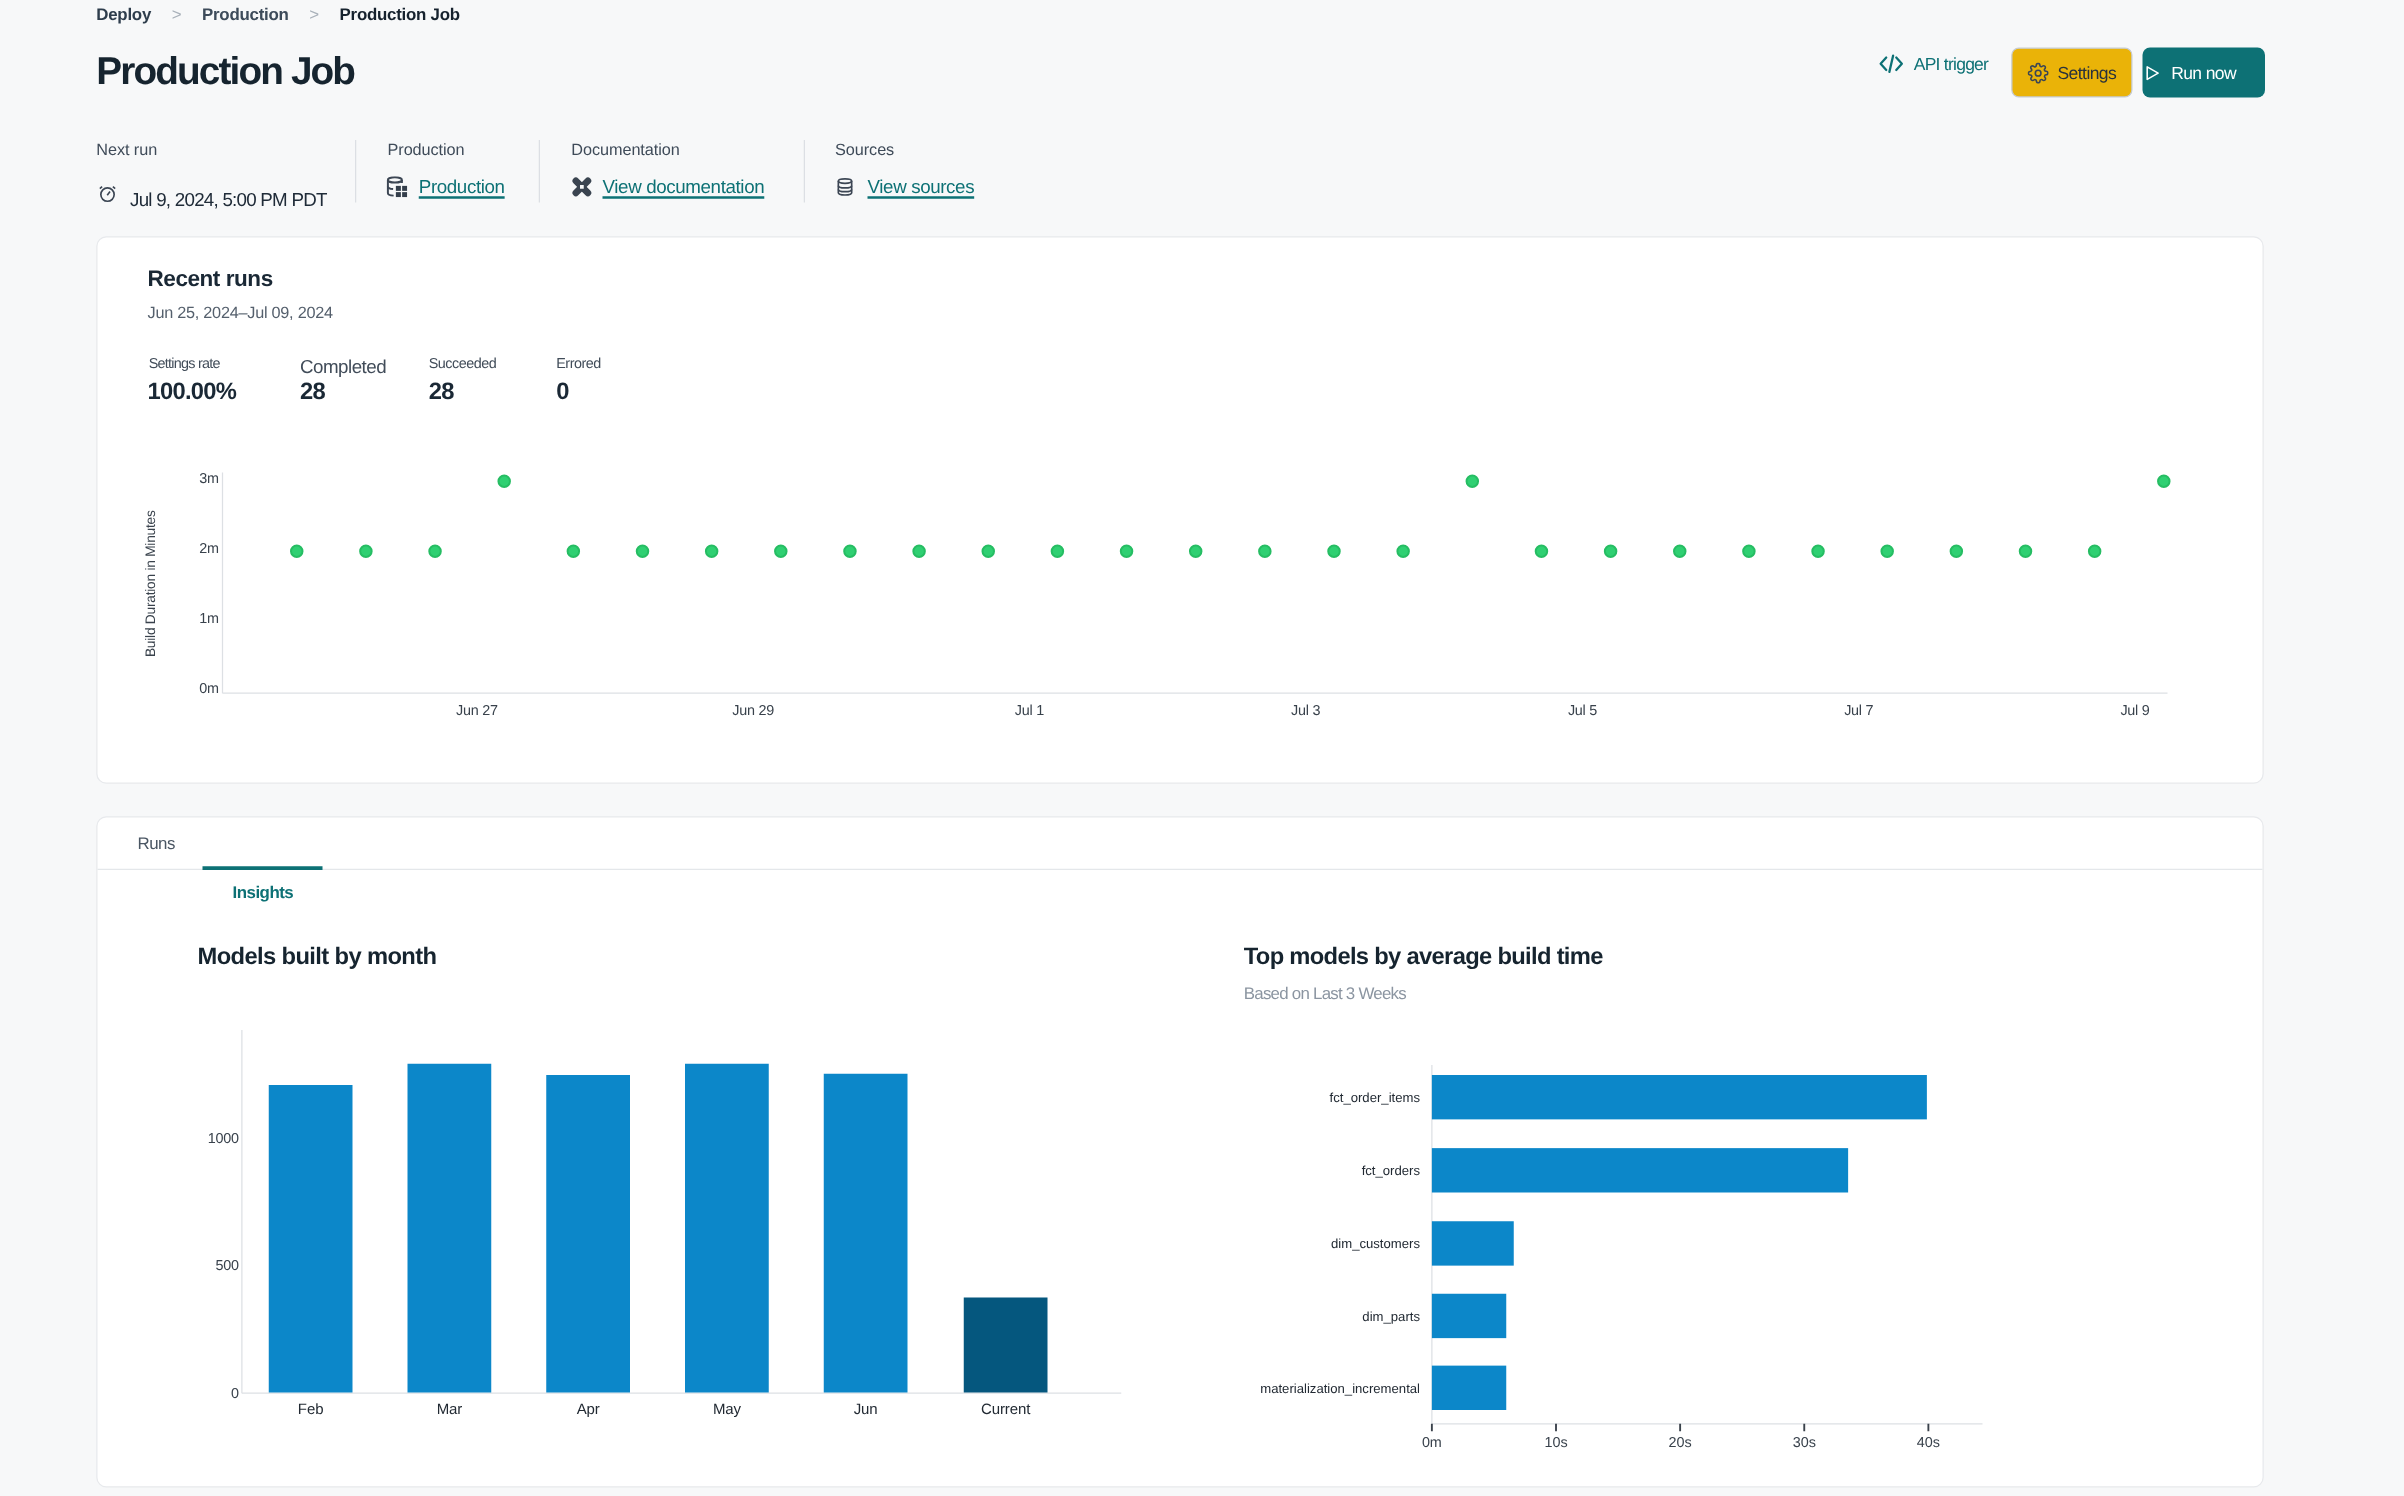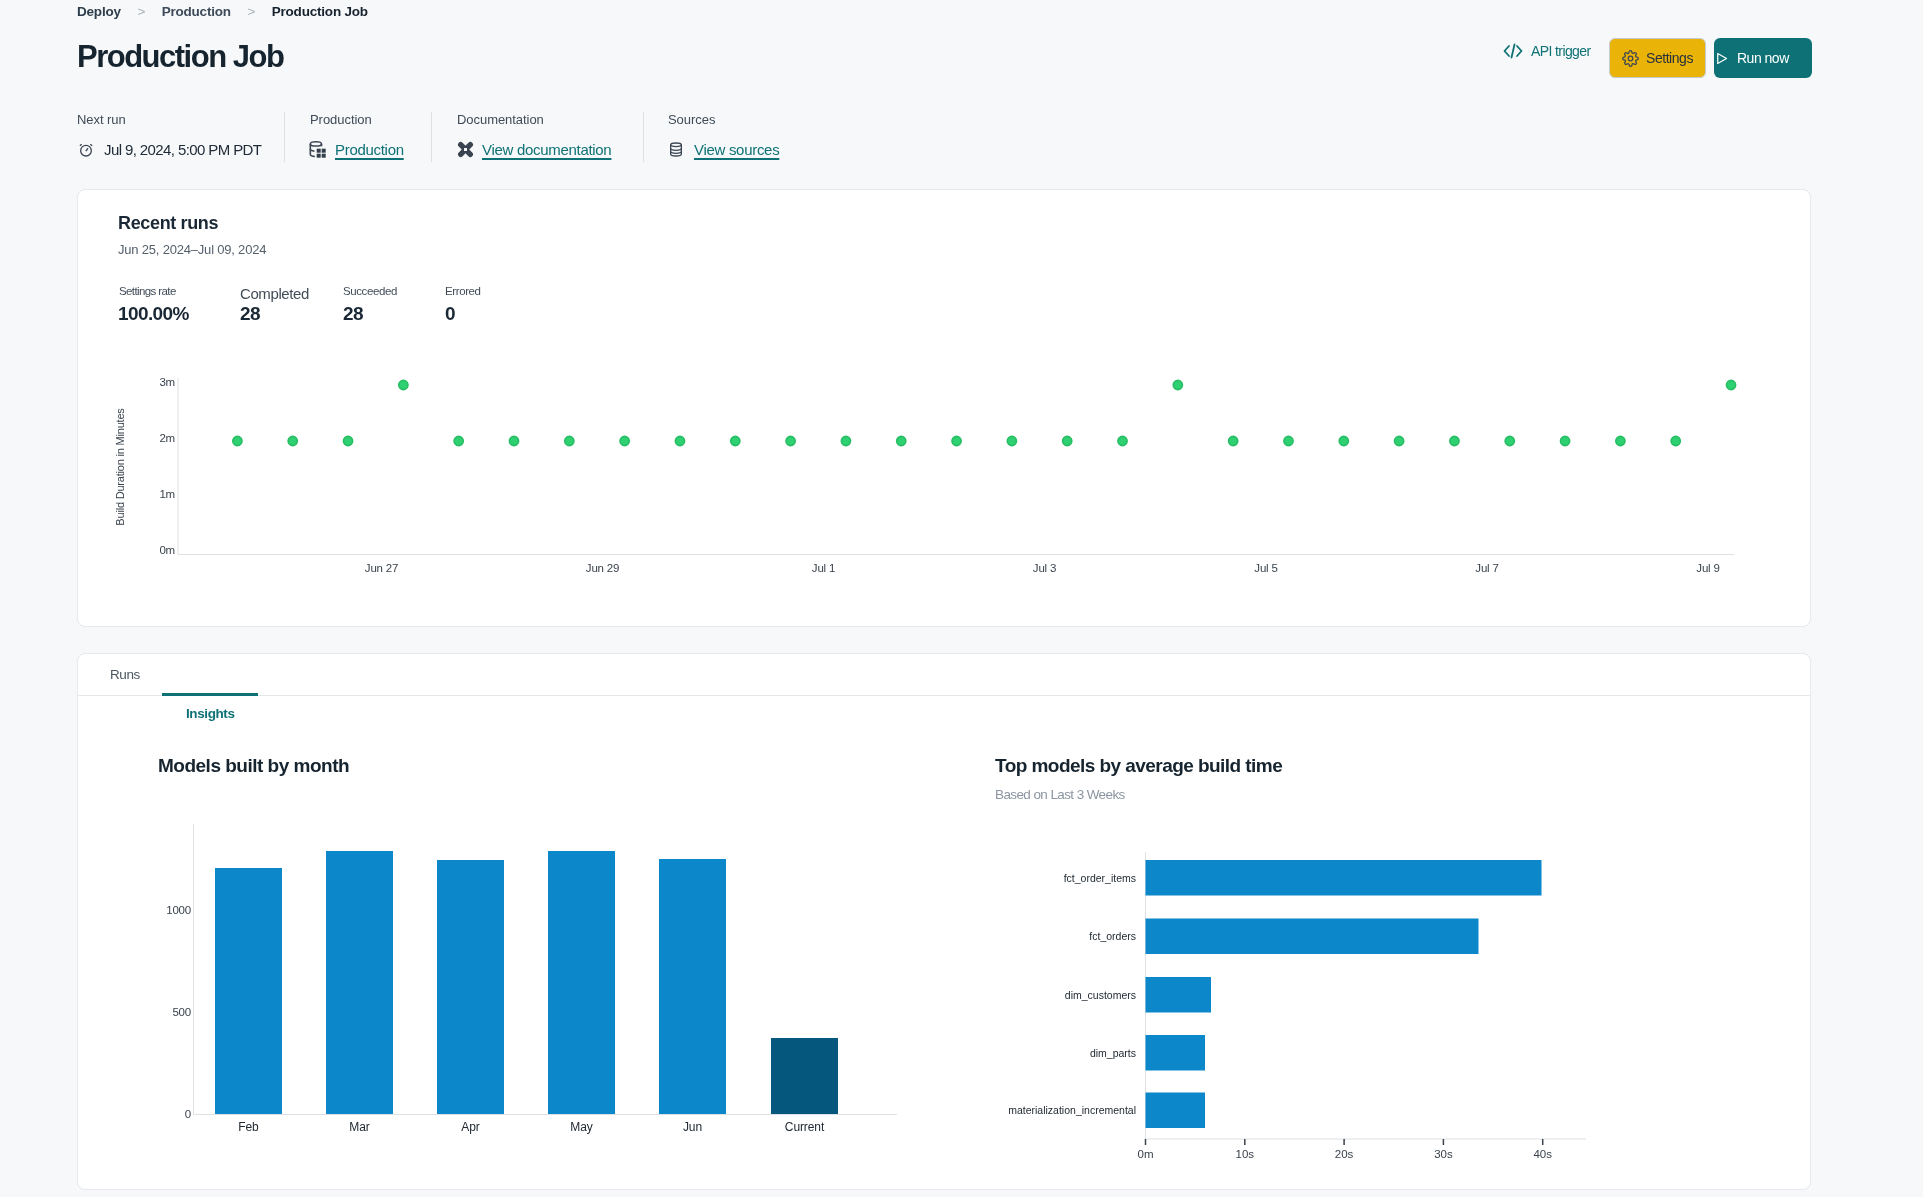--- a/index.html
+++ b/index.html
@@ -50,21 +50,21 @@
 <div class="abs" style="left:643px; top:112px; width:1px; height:50px; background:#dcdfe4;"></div>
 
 <div class="abs" style="left:77px; top:112px; font-size:13px; letter-spacing:-0.05px; color:#3f4b59;">Next run</div>
 <div class="abs" style="left:78px; top:141px; display:flex; align-items:center;">
   <svg width="16" height="16" viewBox="0 0 24 24" fill="none" stroke="#3c4654" stroke-width="2">
     <circle cx="12" cy="13" r="8"></circle>
     <path d="M11.7 13.7 L15 9.4"></path>
     <path d="M5.5 3.5 2.8 5.8"></path>
     <path d="M18.5 3.5 21.2 5.8"></path>
   </svg>
-  <span style="margin-left:10px; font-size:15px; letter-spacing:-0.6px; color:#202c39;">Jul 9, 2024, 5:00 PM PDT</span>
+  <span style="margin-left:10px; font-size:15px; letter-spacing:-0.6px; color:#202c39;margin-top:11px;">Jul 9, 2024, 5:00 PM PDT</span>
 </div>
 
 <div class="abs" style="left:310px; top:112px; font-size:13px; letter-spacing:-0.05px; color:#3f4b59;">Production</div>
 <div class="abs" style="left:309px; top:141px; display:flex; align-items:center;">
   <svg width="17" height="17" viewBox="0 0 17 17">
     <g fill="none" stroke="#3c4654" stroke-width="1.6">
       <ellipse cx="6.9" cy="2.9" rx="5.6" ry="2.1"></ellipse>
       <path d="M1.3 2.9 V13.3 c0 1.1 1.9 2 4.6 2.2"></path>
       <path d="M1.3 8.1 c0 1 1.7 1.9 4.2 2.1"></path>
       <path d="M12.5 2.9 v2.4"></path>

